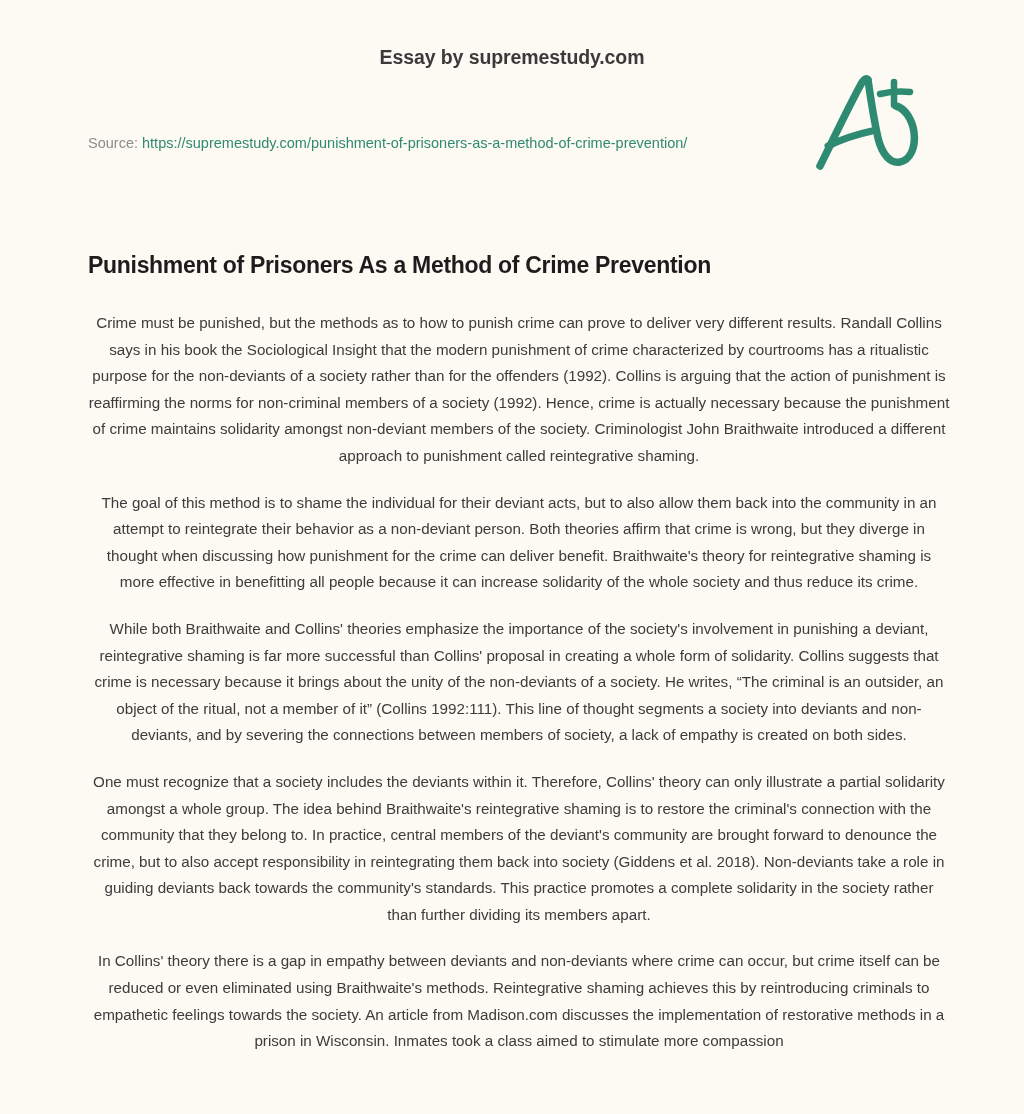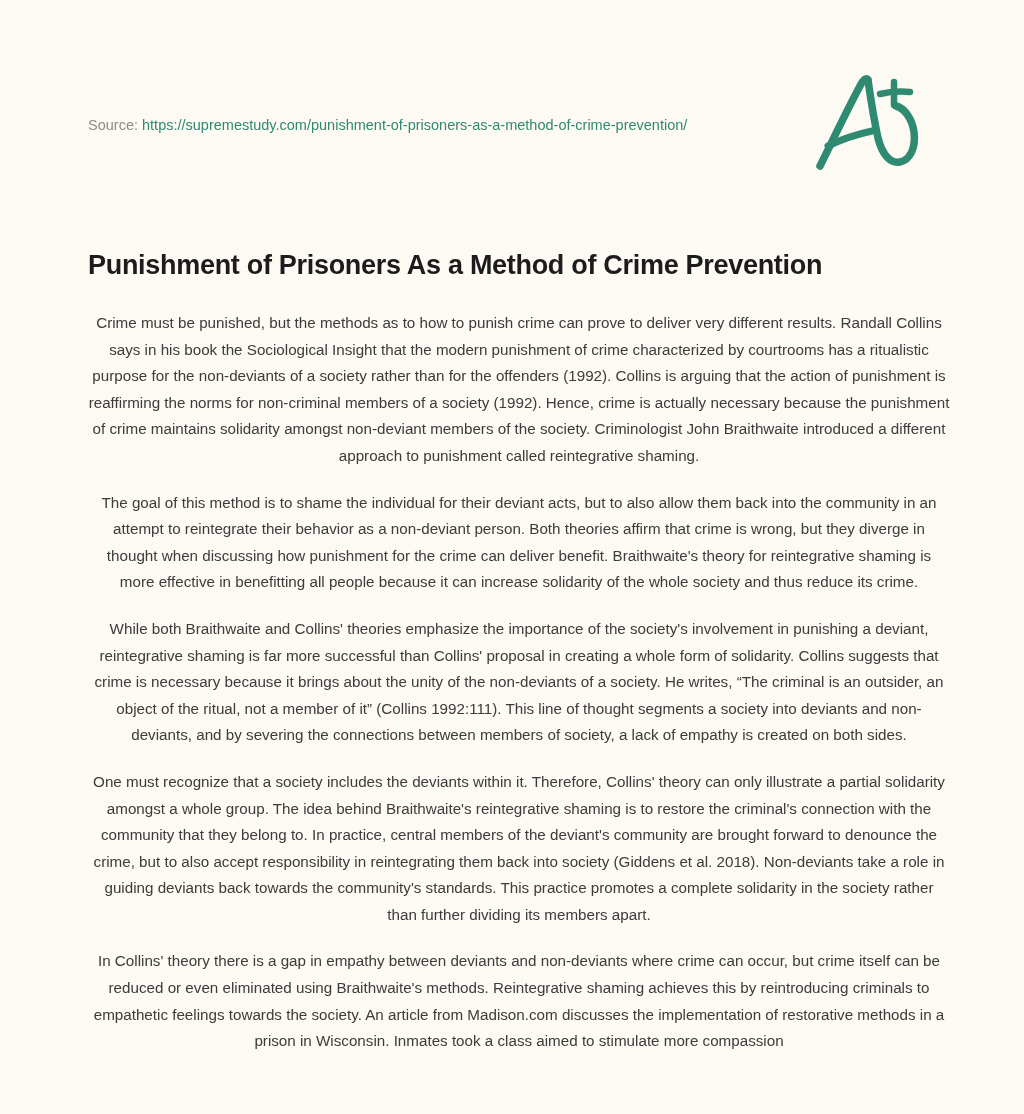--- a/index.html
+++ b/index.html
@@ -44,20 +44,21 @@
   .source-row {
     position: absolute;
     left: 88px;
     top: 112px;
     width: 680px;
   }
   .source-line {
     font-size: 14.5px;
     line-height: 26px;
     color: #8d8d8d;
+    margin-top: 18px;
   }
   .source-label {
     color: #8d8d8d;
   }
   .source-url {
     color: #2f8a72;
     text-decoration: none;
     word-break: break-all;
   }
 
@@ -73,40 +74,43 @@
 
   
   .article {
     position: absolute;
     left: 88px;
     top: 248px;
     width: 862px;
   }
   .article-title {
     margin: 0 0 28px 0;
-    font-size: 27px;
+    font-size: 23px;
     font-weight: bold;
     color: #1c1c1c;
     line-height: 34px;
     letter-spacing: -0.3px;
   }
   .article-body p {
     margin: 0 0 20px 0;
     font-size: 15.2px;
     line-height: 26.6px;
     color: #3c3c3c;
     text-align: center;
   }
   .article-body p:last-child { margin-bottom: 0; }
 </style>
 </head>
 <body>
 
 <div class="page">
 
+  <div class="masthead">
+    <div class="masthead-text">Essay by supremestudy.com</div>
+  </div>
 
   <div class="source-row">
     <div class="source-line">
       <span class="source-label">Source:</span>
       <a class="source-url" href="#">https://supremestudy.com/punishment-of-prisoners-as-a-method-of-crime-prevention/</a>
     </div>
   </div>
 
   <div class="logo" title="A+">
     <svg width="120" height="112" viewBox="0 0 120 112" aria-hidden="true">

